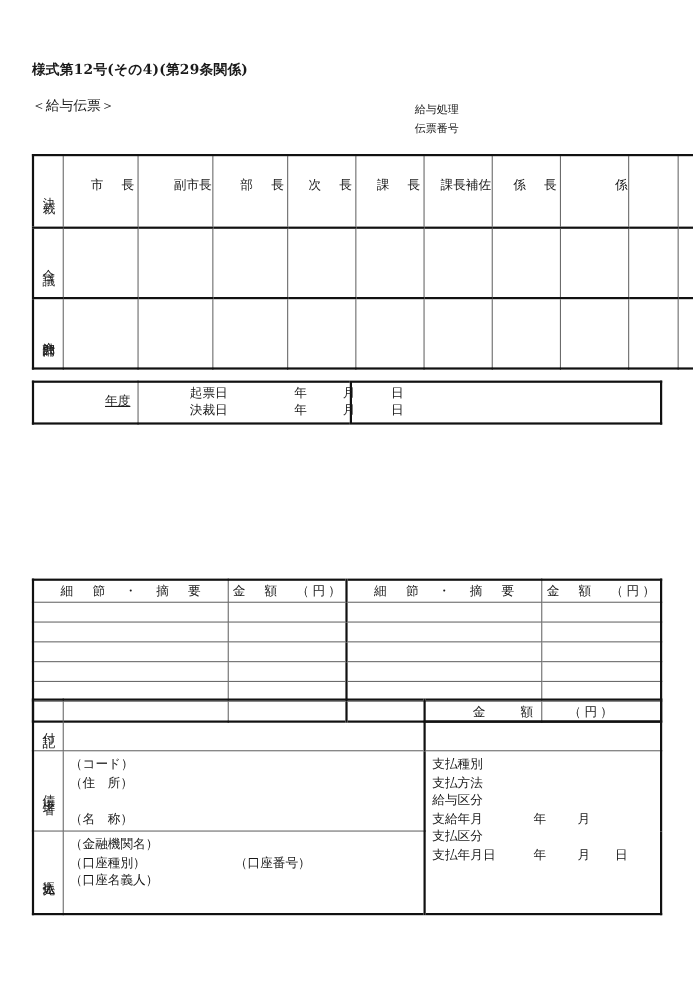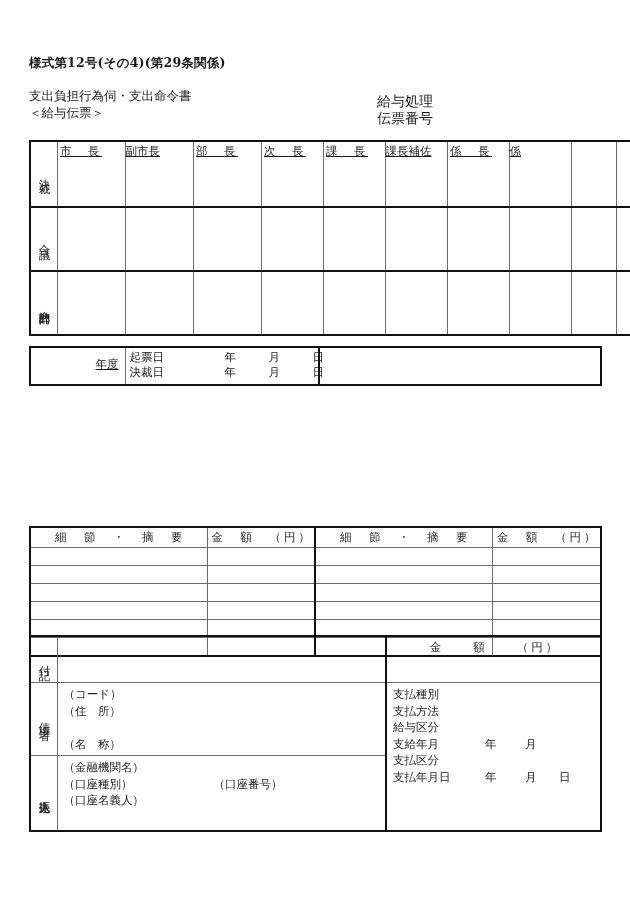--- a/index.html
+++ b/index.html
@@ -35,21 +35,21 @@
     position: absolute;
     left: 29px; top: 88px;
     font-size: 12.5px;
     line-height: 16.5px;
     white-space: nowrap;
   }
   .title-block div { white-space: nowrap; }
   .proc-block {
     position: absolute;
     left: 377px; top: 93px;
-    font-size: 14px;
+    font-size: 10px;
     line-height: 16.5px;
     white-space: nowrap;
   }
 
   
   .tbl {
     position: absolute;
     border-collapse: collapse;
     table-layout: fixed;
     font-size: 11.5px;
@@ -79,27 +79,26 @@
     display: flex;
     align-items: center;
     justify-content: center;
     height: 100%;
     width: 100%;
     box-sizing: border-box;
     padding: 3px 0;
   }
   .vlabel.tight { letter-spacing: 0.5px; }
   .cell-head {
-    text-align: left;
-    font-size: 11.5px;
-    padding-top: 2px;
+    text-align: right;
+    font-size: 11.5px;
+    padding-top: 19px;
     letter-spacing: 2.5px;
     text-indent: 2.5px;
     white-space: nowrap;
-    text-decoration: underline;
   }
   .cell-head.nospace { letter-spacing: 0px; text-indent: 0; }
 
   
   #budget-table {
     left: 29px; top: 346px;
     width: 571px;
   }
   #budget-table td { vertical-align: top; }
   .year-cell {
@@ -108,21 +107,21 @@
     font-size: 11.5px;
     white-space: nowrap;
     text-decoration: underline;
   }
   .date-cell {
     padding: 2px 0 2px 4px;
     font-size: 11.5px;
     line-height: 15px;
     white-space: nowrap;
   }
-  .date-row span.lbl { display: inline-block; }
+  .date-row span.lbl { display: inline-block; margin-left: 43px; }
   .date-row span.y { display: inline-block; width: 72px; text-align: right; }
   .date-row span.m { display: inline-block; width: 44px; text-align: right; }
   .date-row span.d { display: inline-block; width: 44px; text-align: right; }
   .budget-list {
     padding: 3px 0 2px 5px;
     font-size: 11.5px;
     line-height: 14.6px;
     white-space: nowrap;
   }
 
@@ -170,21 +169,20 @@
   .bank-line span.n { display: inline-block; width: 150px; }
 </style>
 </head>
 <body>
 
 <div class="page">
 
   <div class="form-code">様式第12号(その4)(第29条関係)</div>
 
   <div class="title-block">
-    <div>支出負担行為伺・支出命令書</div>
     <div>＜給与伝票＞</div>
   </div>
 
   <div class="proc-block">
     <div>給与処理</div>
     <div>伝票番号</div>
   </div>
 
   <table class="tbl outer" id="approval-table">
     <colgroup>

